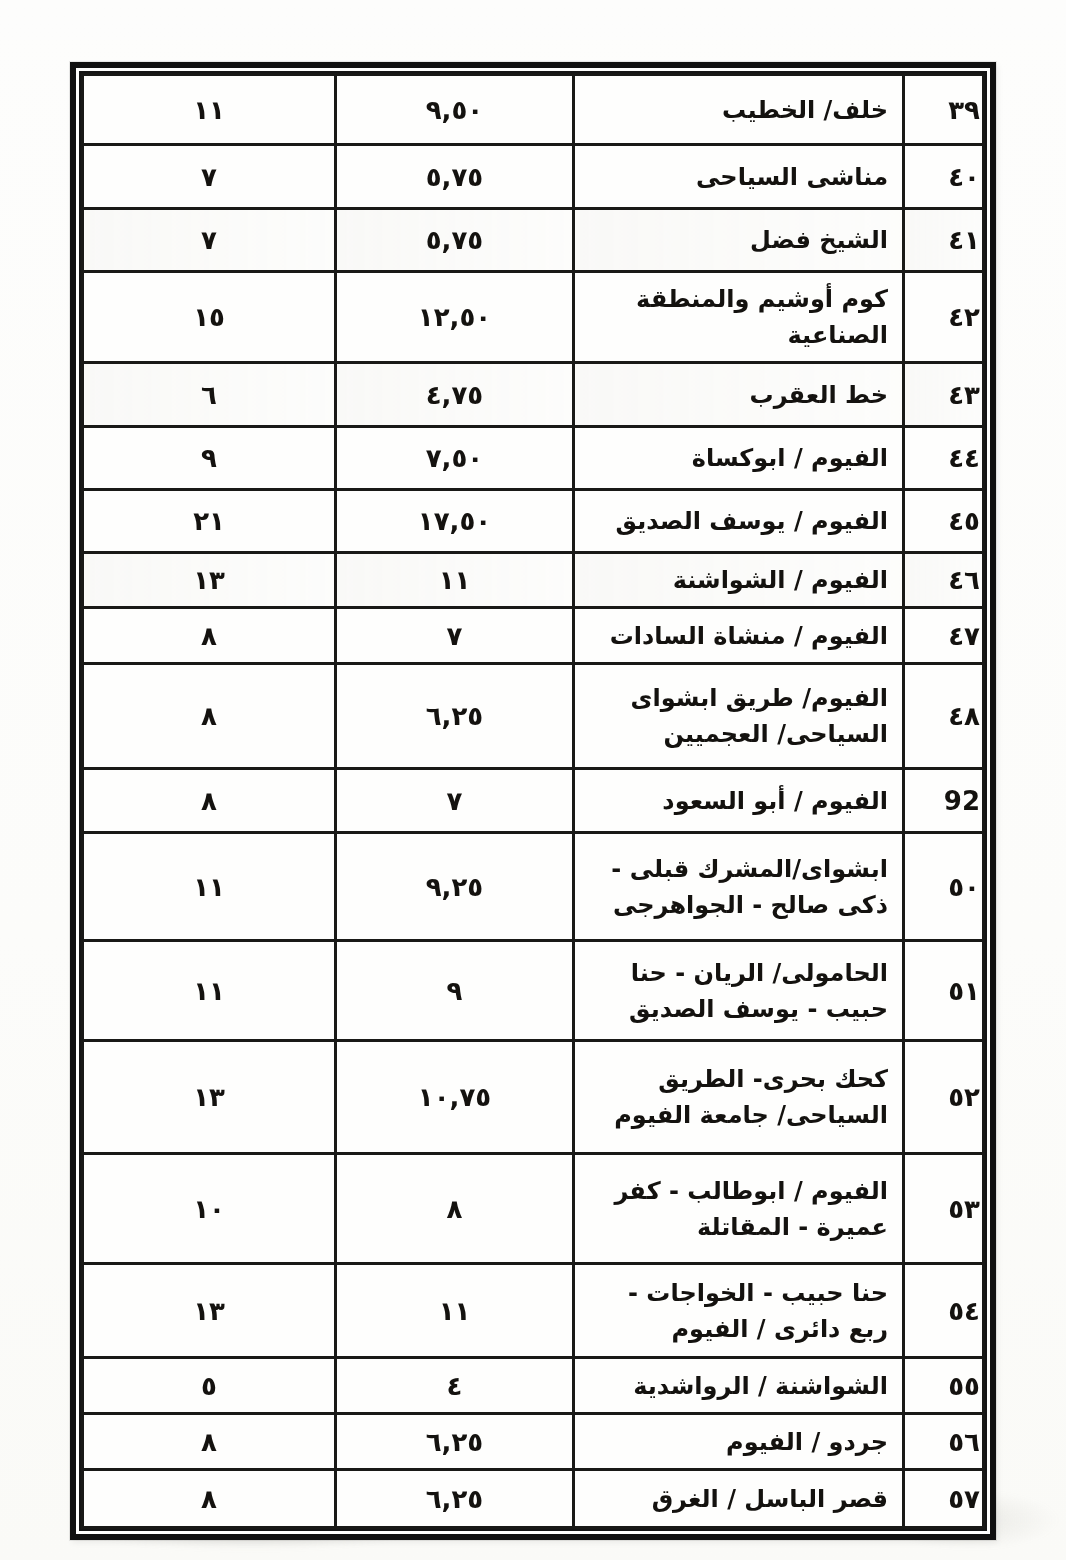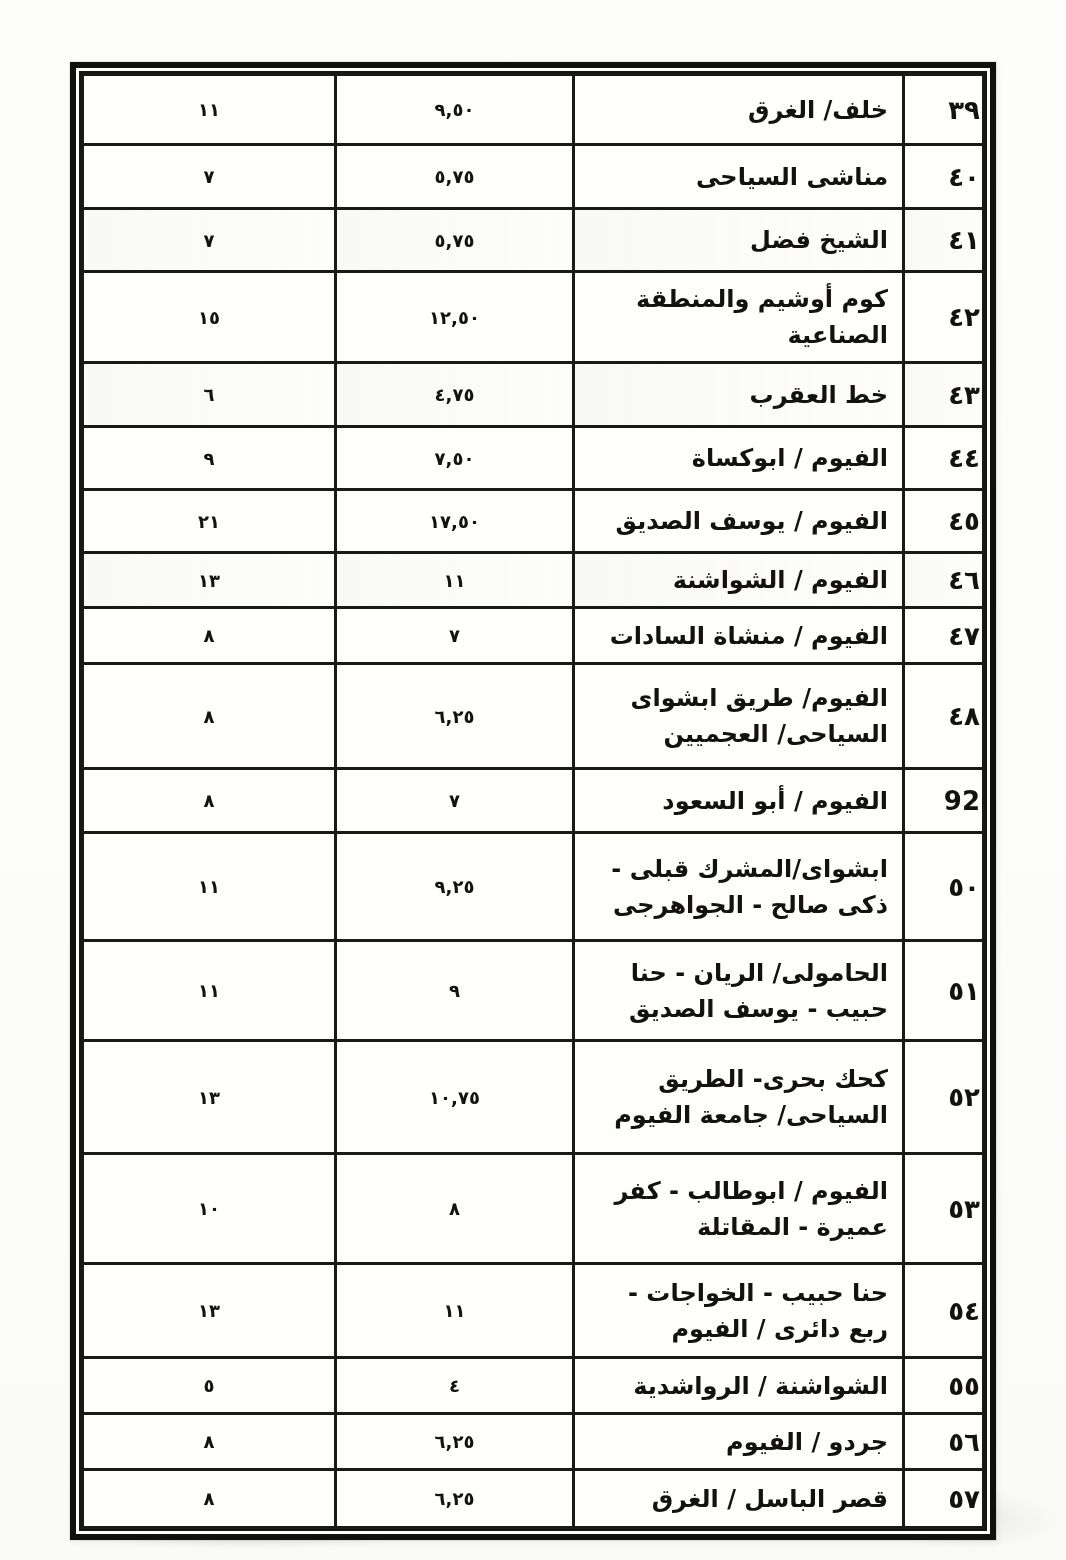--- a/index.html
+++ b/index.html
@@ -68,21 +68,21 @@
   td.c-name{
     text-align:right;
     font-weight:bold;
     font-size:24px;
     line-height:1.5;
     padding:8px 14px 8px 8px;
   }
   td.c-val, td.c-val2{
     text-align:center;
     font-weight:bold;
-    font-size:18px;
+    font-size:26px;
     padding:4px 2px;
   }
   
   tr:nth-child(3) td, tr:nth-child(5) td, tr:nth-child(8) td{
     background:linear-gradient(90deg,rgba(205,203,196,0.10),rgba(225,223,217,0.05));
   }
 </style>
 </head>
 <body>
 
@@ -105,21 +105,21 @@
       <table class="fare-table">
         <colgroup>
           <col class="w-no">
             <col class="w-name">
             <col class="w-val">
             <col class="w-val2">
         </colgroup>
         <tbody>
             <tr style="height: 70px;">
               <td class="c-no">٣٩</td>
-              <td class="c-name">خلف/ الغرق</td>
+              <td class="c-name">خلف/ الخطيب</td>
               <td class="c-val">٩,٥٠</td>
               <td class="c-val2">١١</td>
             </tr>
             <tr style="height: 64px;">
               <td class="c-no">٤٠</td>
               <td class="c-name">مناشى السياحى</td>
               <td class="c-val">٥,٧٥</td>
               <td class="c-val2">٧</td>
             </tr>
             <tr style="height: 63px;">

